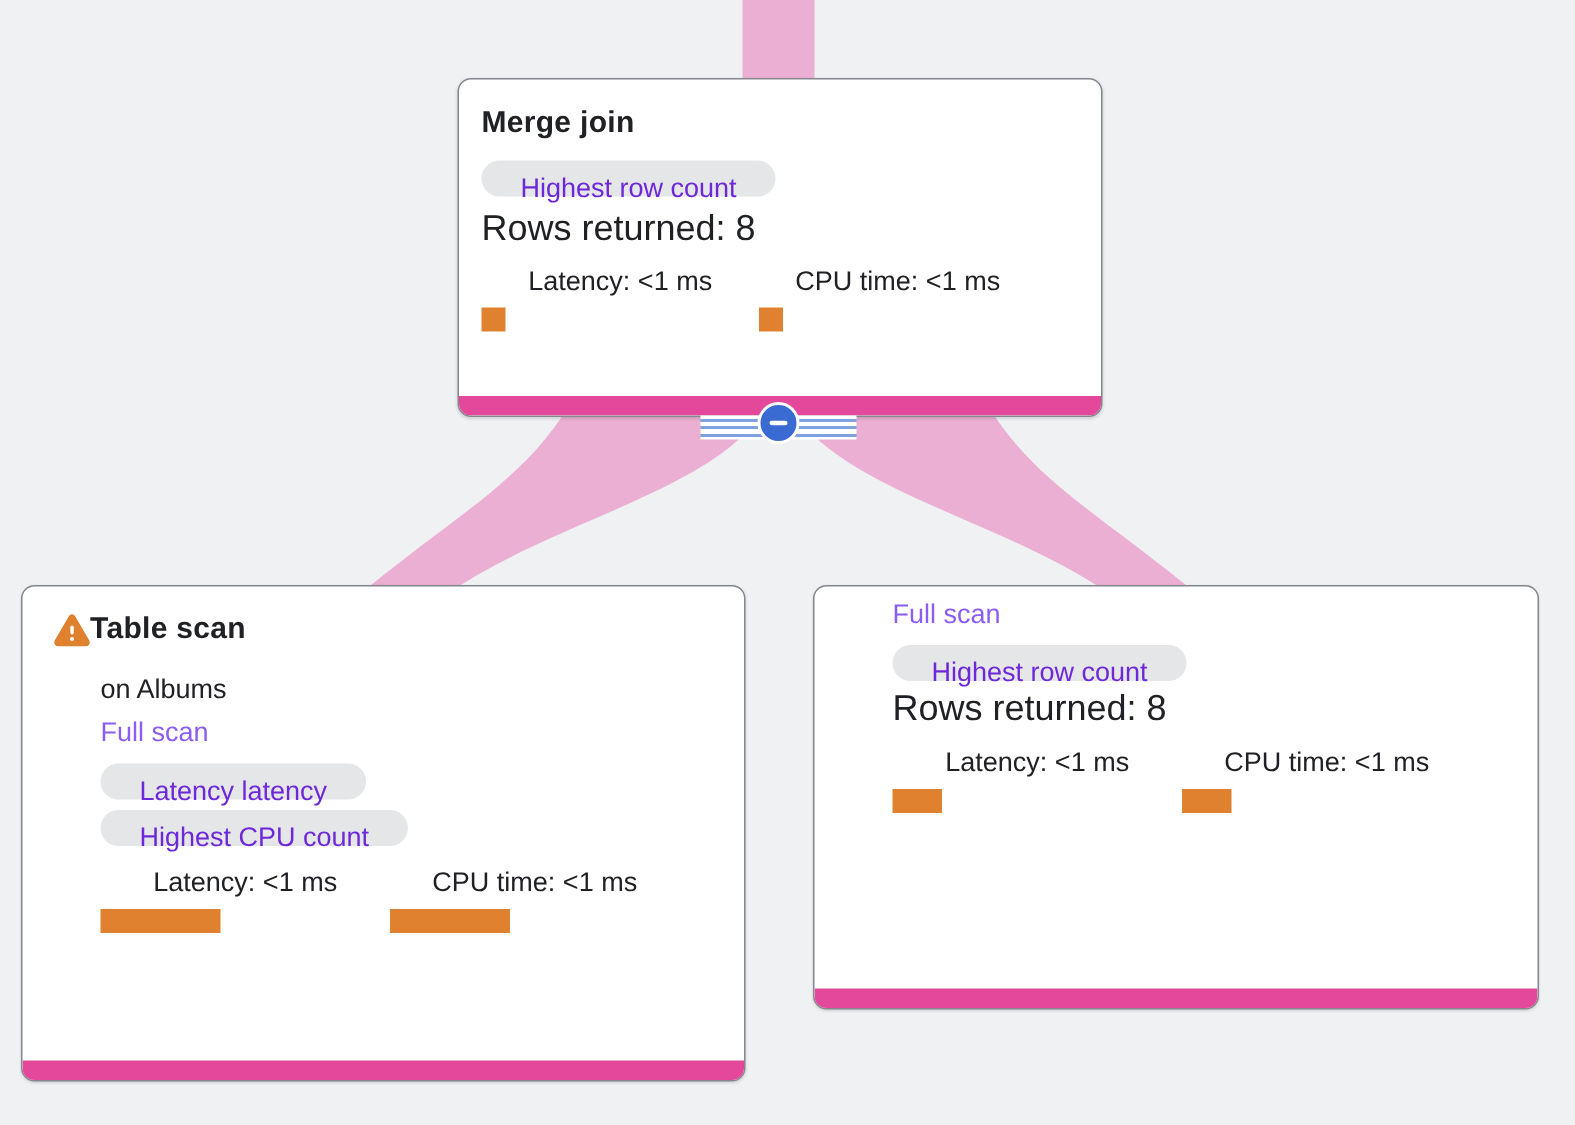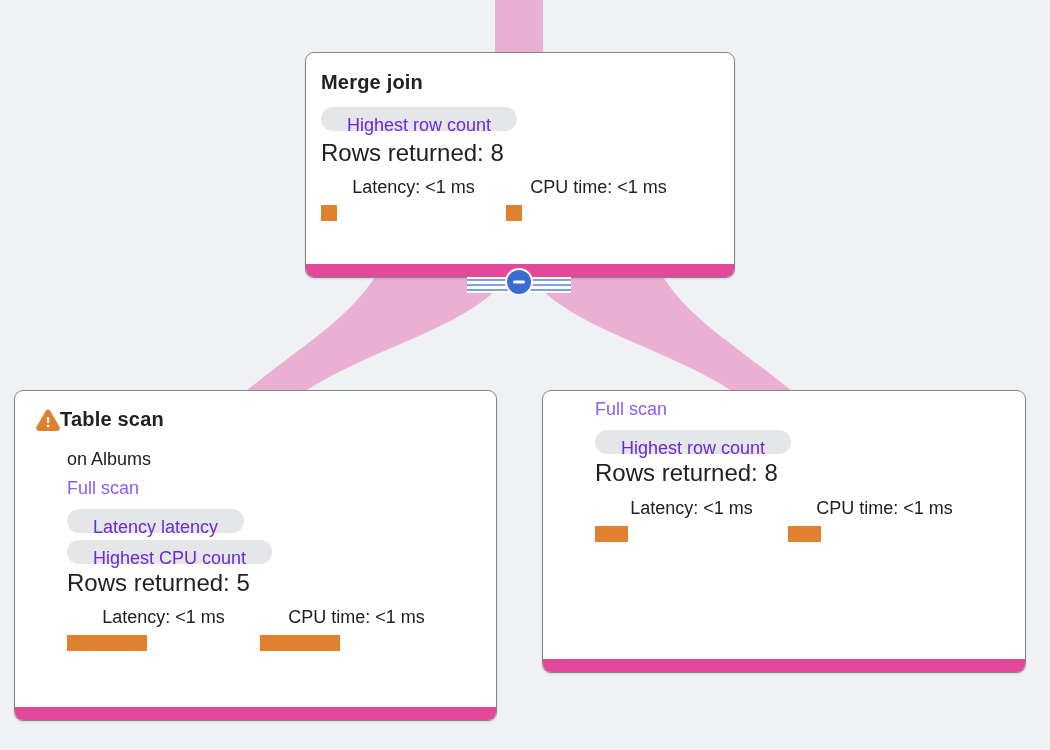--- a/index.html
+++ b/index.html
@@ -84,21 +84,20 @@
         <rect x="10.9" y="8" width="2.3" height="6" rx="1.1" fill="#fff"></rect>
         <circle cx="12.05" cy="17" r="1.35" fill="#fff"></circle>
       </svg>
       <div class="title">Table scan</div>
     </div>
     <div class="indent">
       <div class="subtitle">on Albums</div>
       <div class="scantype">Full scan</div>
       <div class="badge b1">Latency latency</div>
       <div class="badge b2">Highest CPU count</div>
-      <div class="rowsret">Rows returned: 5</div>
       <div class="metric-row">
         <div class="metric">
           <div class="mlabel">Latency: &lt;1 ms</div>
           <div class="bar w80"></div>
         </div>
         <div class="metric">
           <div class="mlabel">CPU time: &lt;1 ms</div>
           <div class="bar w80"></div>
         </div>
       </div>

